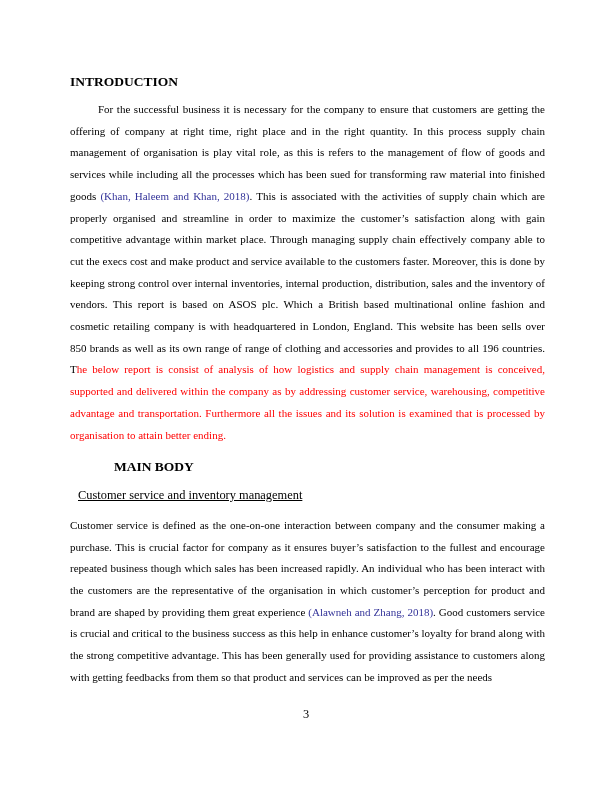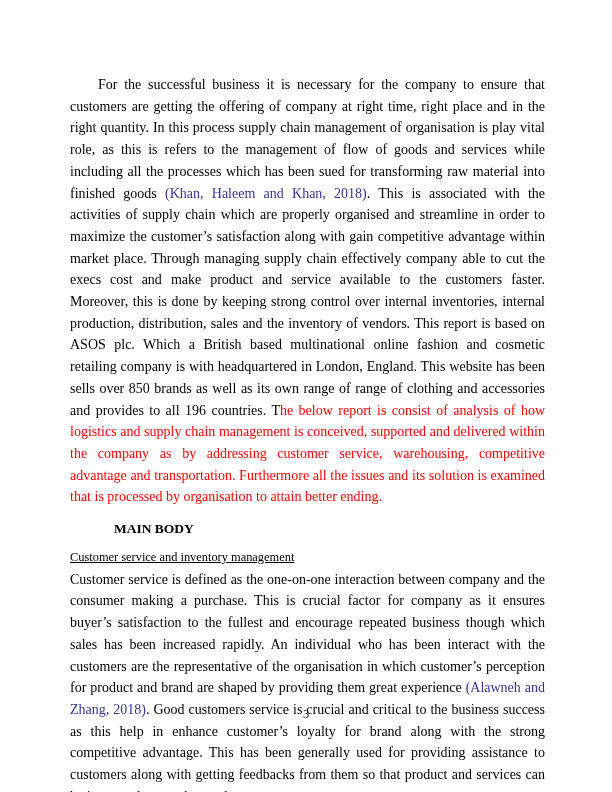--- a/index.html
+++ b/index.html
@@ -24,51 +24,52 @@
     font-size: 13.5px;
     font-weight: bold;
     margin: 0 0 9px 0;
   }
   .section-heading.main-body {
     margin-top: 13px;
     margin-bottom: 10px;
     margin-left: 44px;
   }
   p.body {
-    font-size: 14px;
+    font-size: 11px;
     line-height: 21.7px;
     text-align: justify;
     margin: 0;
   }
   p.body.indent {
     text-indent: 28px;
   }
   .subheading {
     font-size: 12.4px;
     line-height: 21.7px;
     text-decoration: underline;
-    margin: 0;
+    margin: 8px;
   }
   .seg-blue { color: var(--citation-blue, #333399); }
   .seg-red  { color: var(--highlight-red, #ff0000); }
   .page-number {
     position: absolute;
     left: 0;
     right: 0;
     bottom: 70px;
     text-align: center;
     font-size: 12.4px;
   }
 </style>
 </head>
 <body>
 
 <div class="page">
   <div class="content">
 
+    <h2 class="section-heading">INTRODUCTION</h2>
 
     <p class="body indent"><span>For the successful business it is necessary for the company to ensure that customers are getting the offering of company at right time, right place and in the right quantity. In this process supply chain management  of organisation is play vital role, as this is refers to the management of flow of goods and services while including all the processes which has been sued for transforming raw material into finished goods </span><span class="seg-blue">(Khan, Haleem and Khan, 2018)</span><span>. This is associated with the activities of supply chain which are properly organised and streamline in order to maximize the customer’s satisfaction along with gain competitive advantage within market place. Through managing supply chain effectively company able to cut the execs cost and make product and service available to the customers faster. Moreover, this is done by keeping strong control over internal inventories, internal production, distribution, sales and the inventory of vendors. This report is based on ASOS plc. Which a British based multinational online fashion and cosmetic retailing company is with headquartered in London, England. This website has been sells over 850 brands as well as its own range of range of clothing and accessories and provides to all 196 countries. T</span><span class="seg-red">he below report is consist of analysis of how logistics and supply chain management is conceived, supported and delivered within the company as by addressing customer service, warehousing, competitive advantage and transportation. Furthermore all the issues and its solution is examined that is processed by organisation to attain better ending.</span></p>
 
     <h2 class="section-heading main-body">MAIN BODY</h2>
 
     <div class="subheading">Customer service and inventory management</div>
 
     <p class="body"><span>Customer service is defined as the one-on-one interaction between company and the consumer making a purchase. This is crucial factor for company as it ensures buyer’s satisfaction to the fullest and encourage repeated business though which sales has been increased rapidly. An individual who has been interact with the customers are the representative of the organisation in which customer’s perception for product and brand are shaped by providing them great experience </span><span class="seg-blue">(Alawneh and Zhang, 2018)</span><span>. Good customers service is crucial and critical to the business success as this help in enhance customer’s loyalty for brand along with the strong competitive advantage. This has been generally used for providing assistance to customers along with getting feedbacks from them so that product and services can be improved as per the needs</span></p>
 
   </div>

